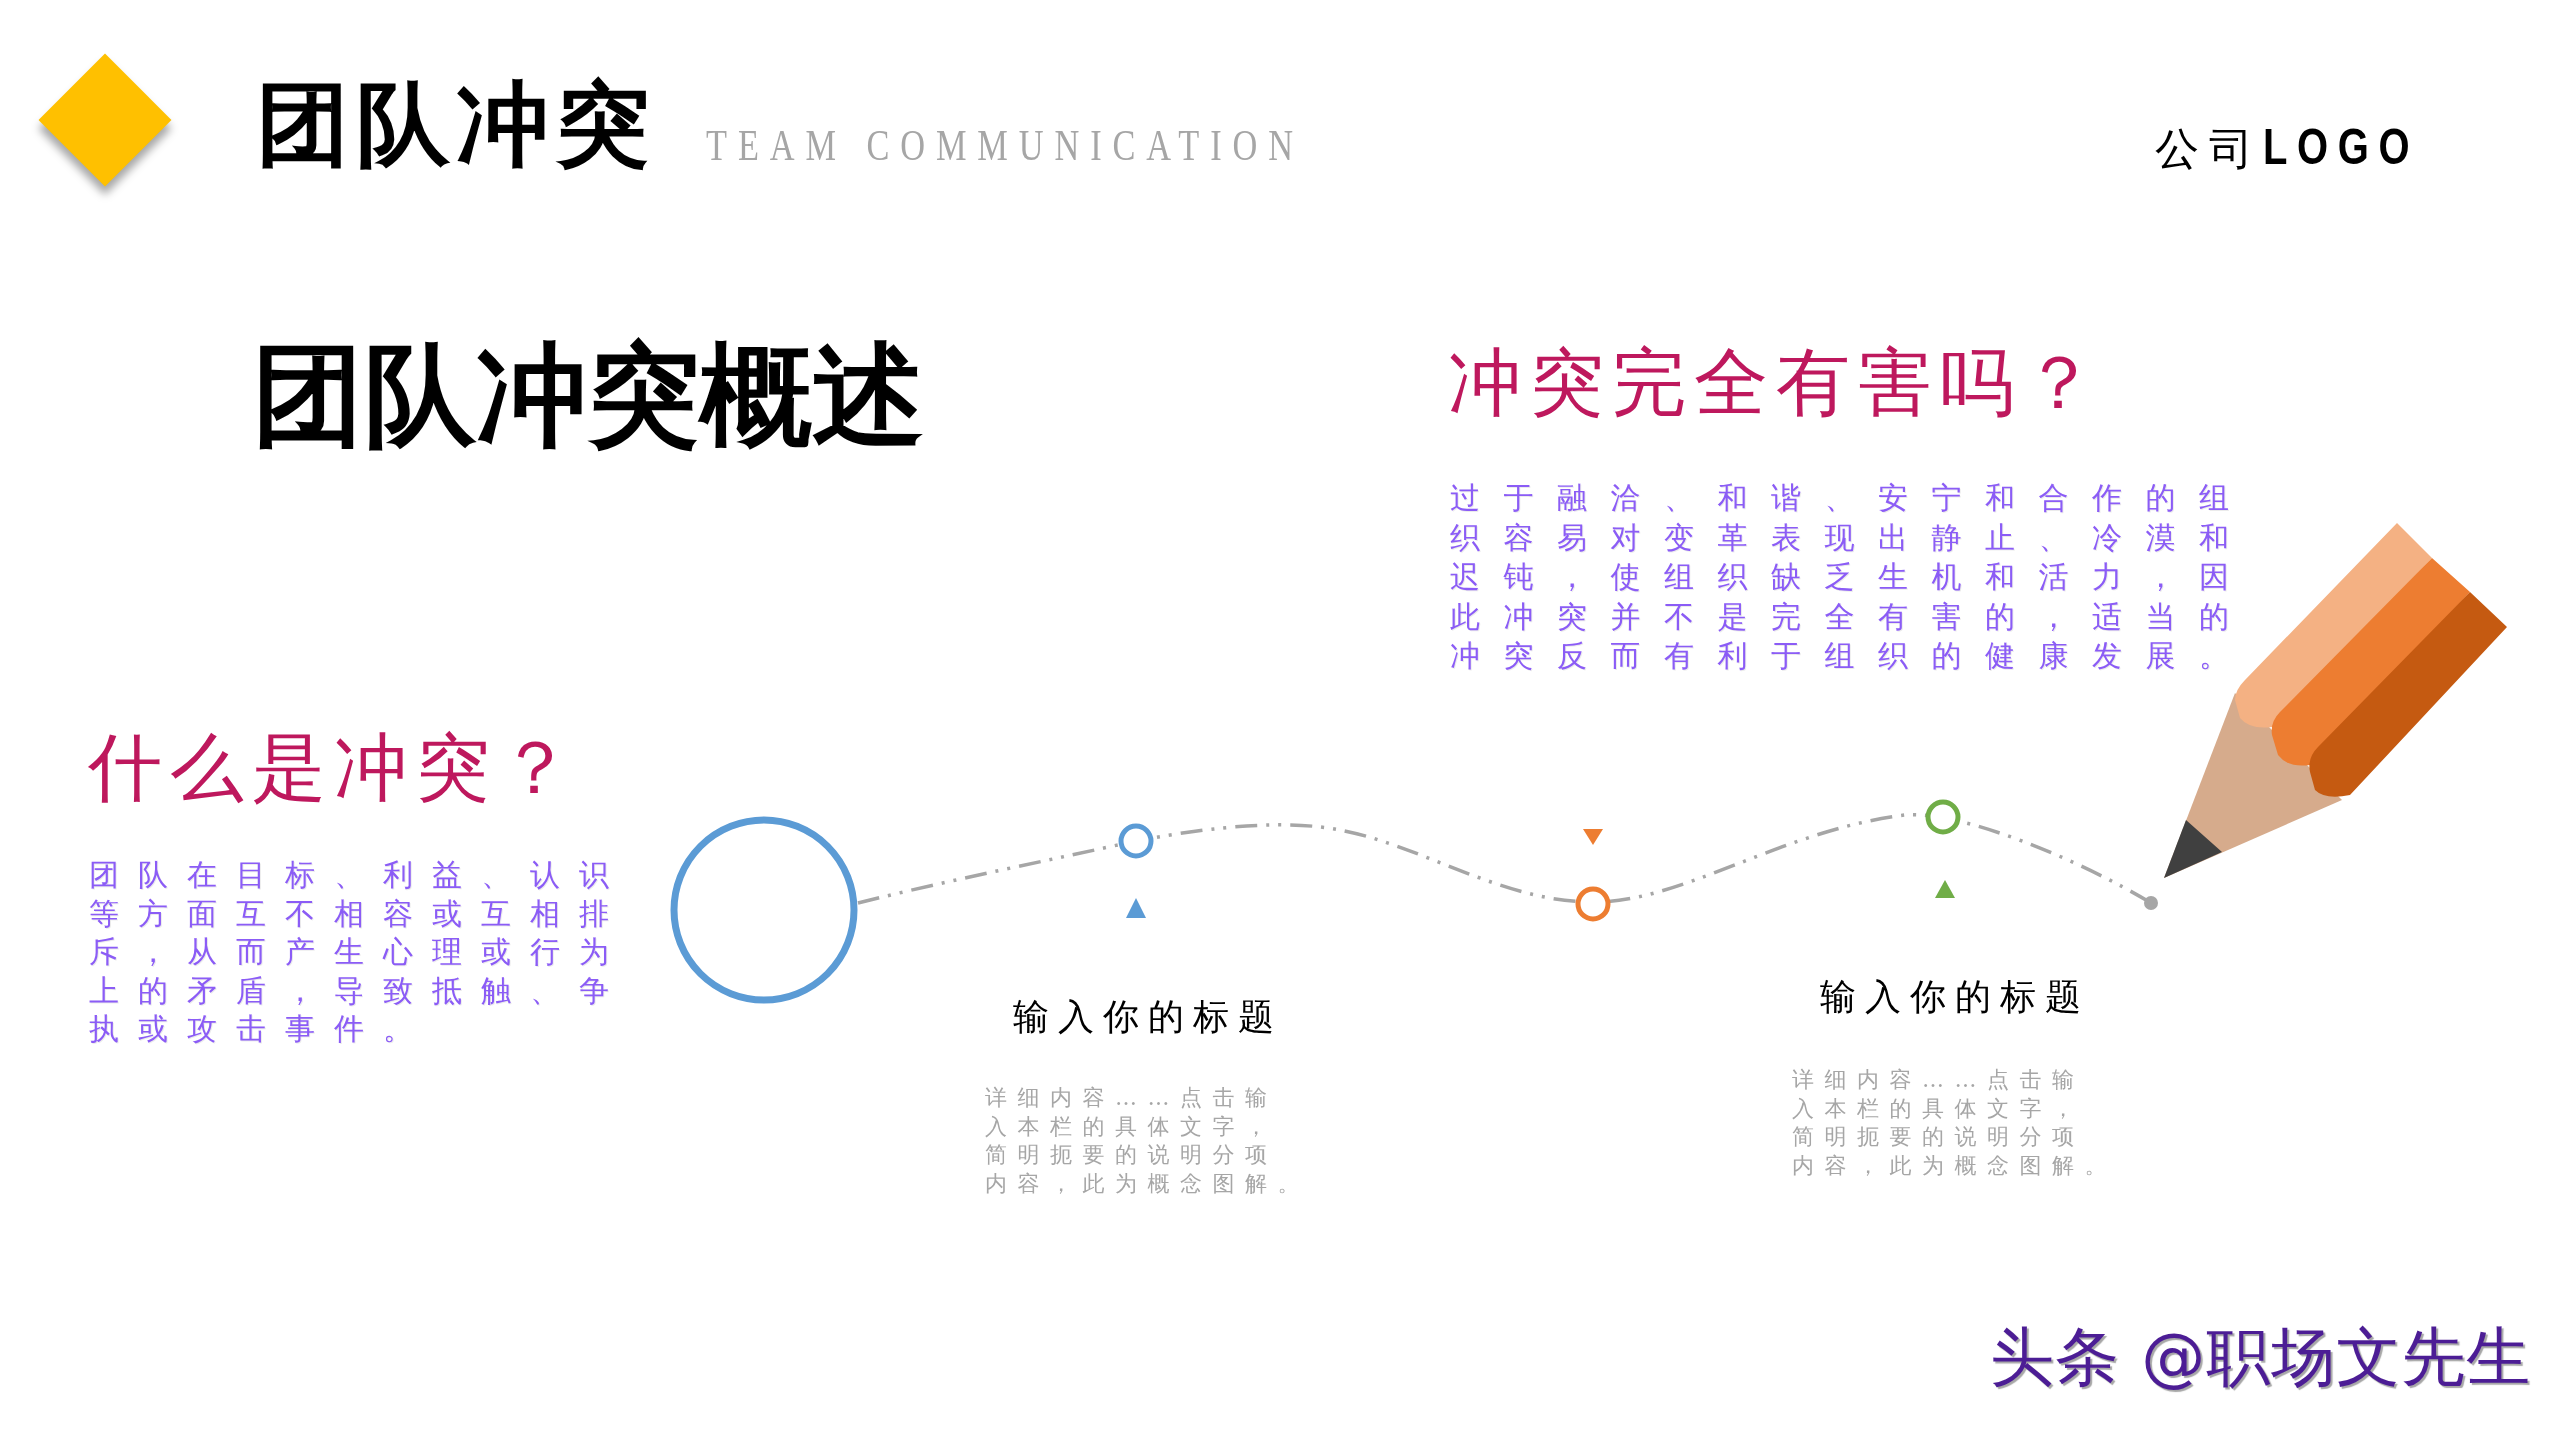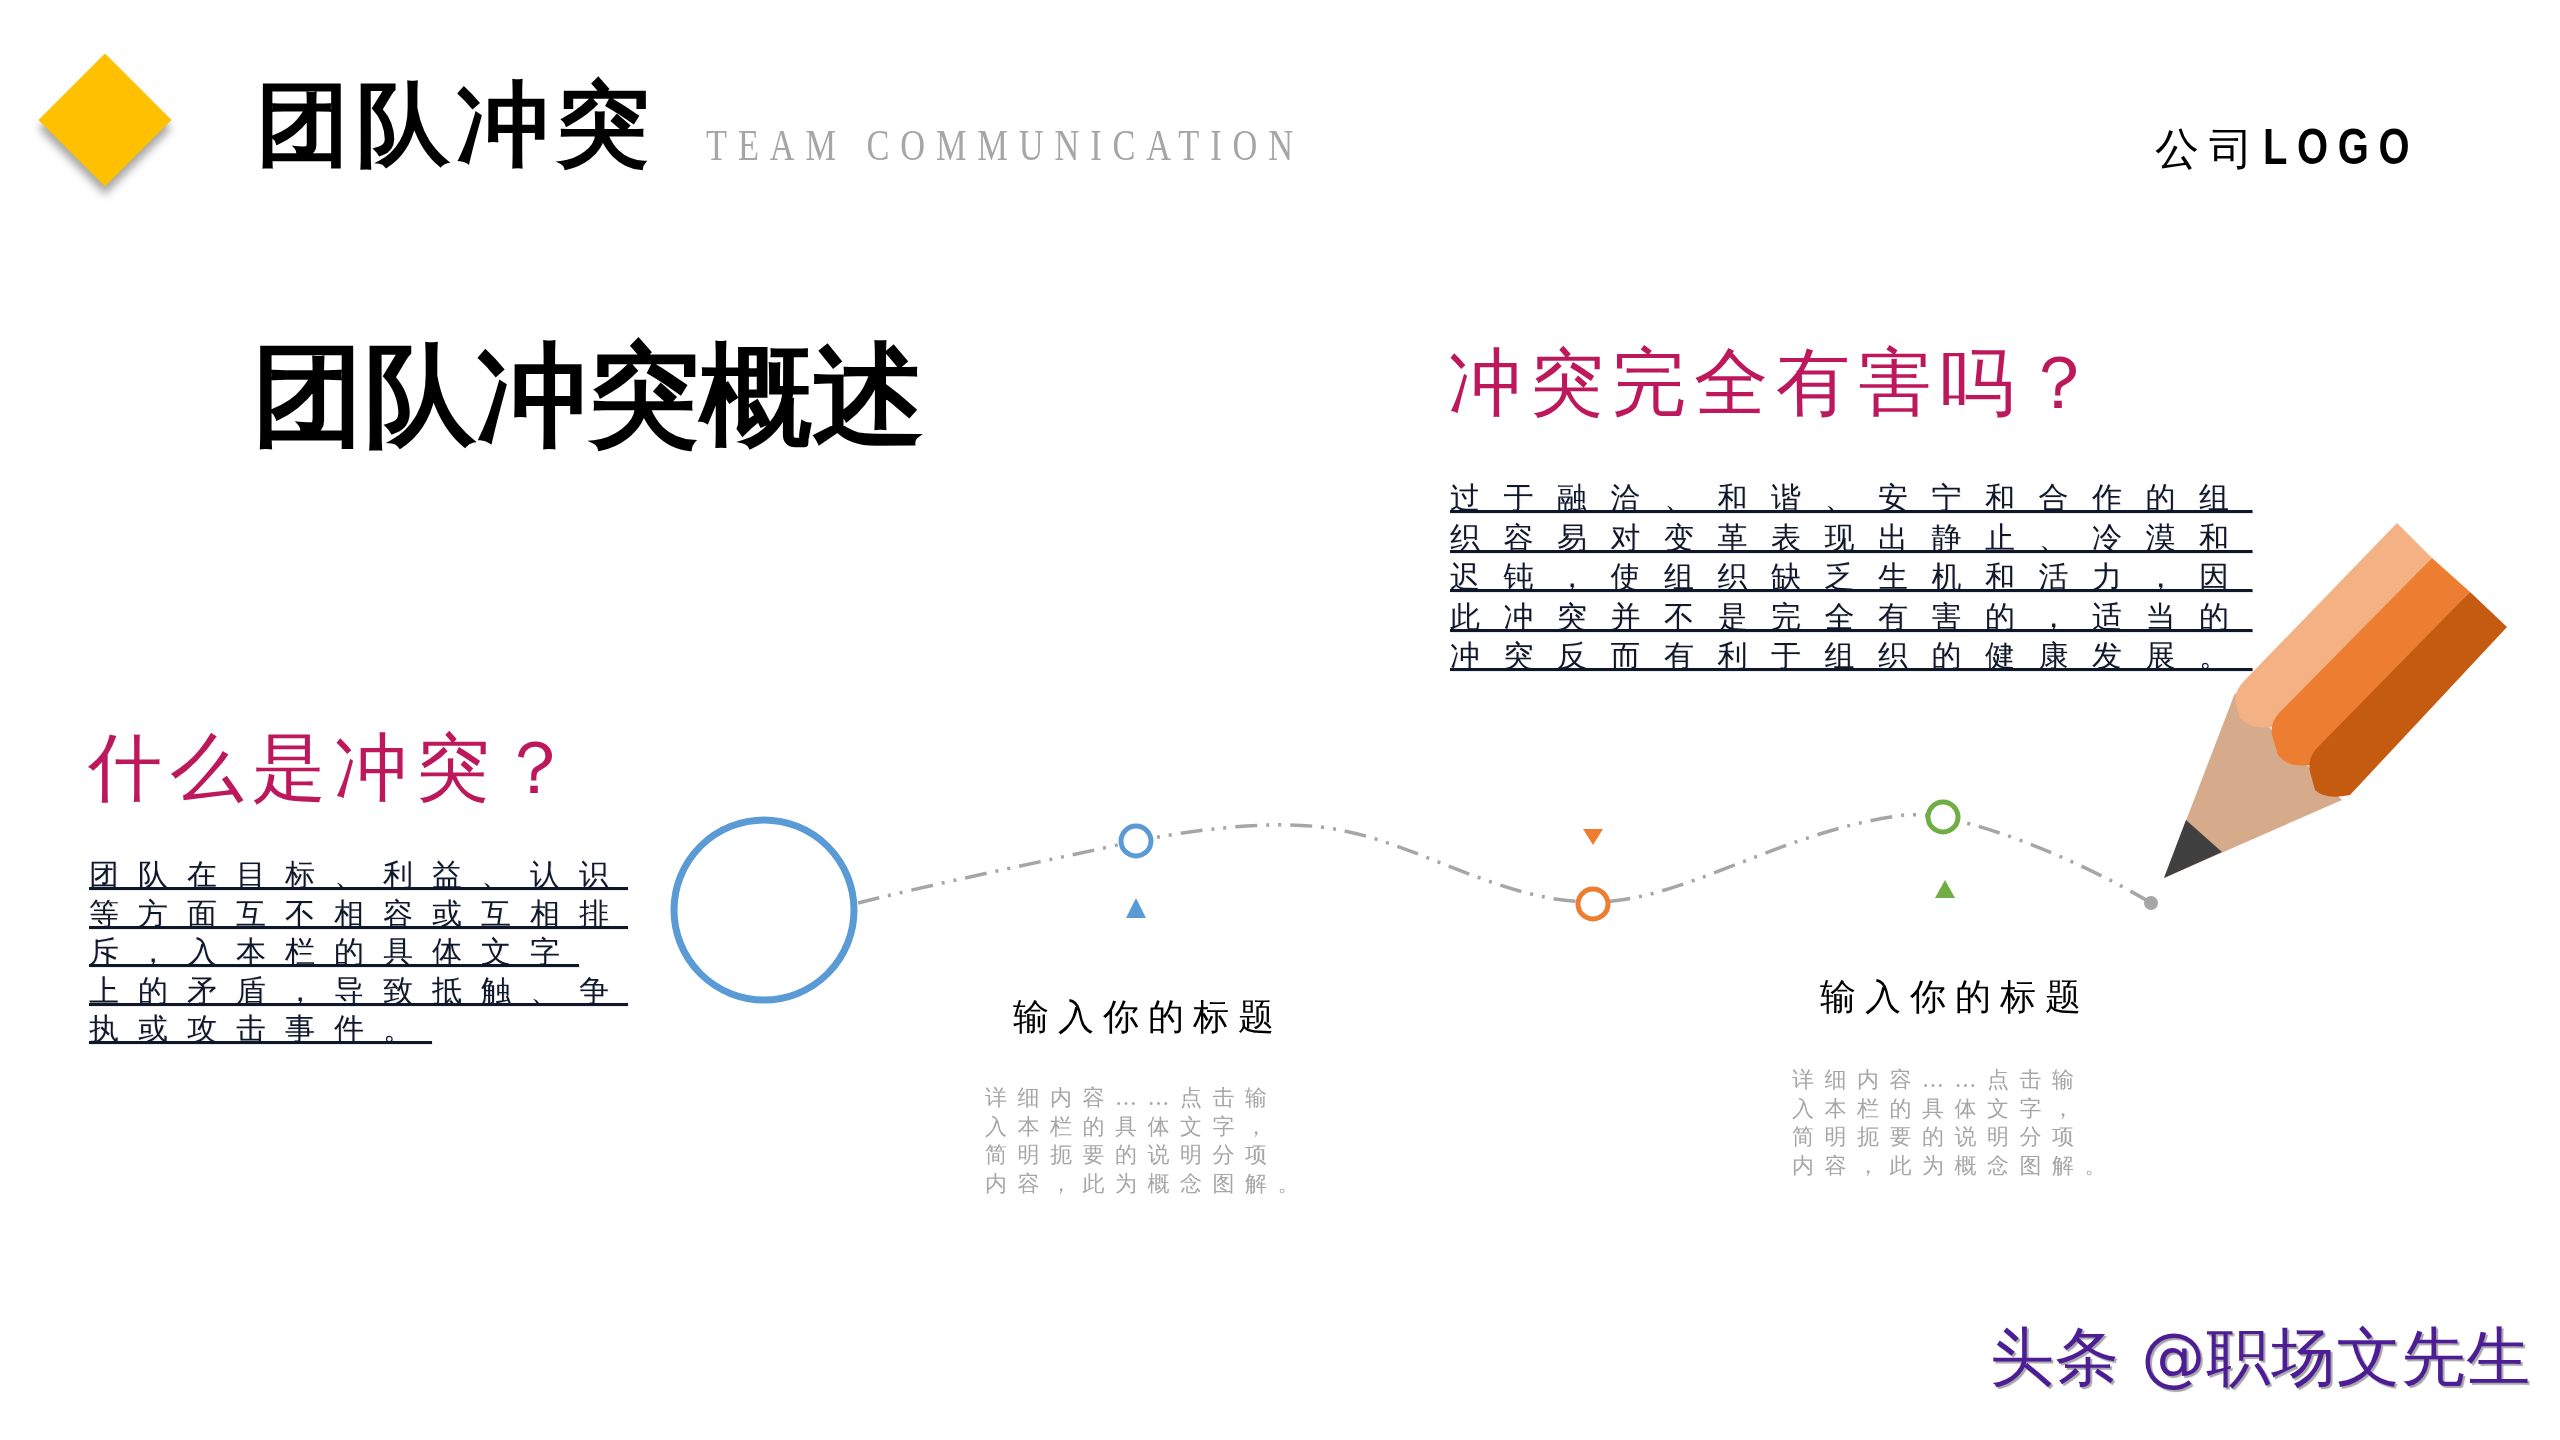--- a/index.html
+++ b/index.html
@@ -35,22 +35,22 @@
     left:252px; top:330px; font-size:112px; font-weight:bold; color:#000;
     line-height:130px; white-space:nowrap; font-family:"DejaVu Sans",sans-serif;
   }
   .q-title {
     font-family:"DejaVu Serif","Liberation Serif",serif; color:#be185d;
     font-size:74px; line-height:90px; white-space:nowrap; letter-spacing:8px;
   }
   .q1 { left:1448px; top:337px; }
   .q2 { left:88px; top:722px; }
   .para {
-    font-family:"DejaVu Serif","Liberation Serif",serif; color:#0f172a;
-    white-space:pre; text-shadow:1px 1px 0 rgba(0,0,0,0.08);text-decoration:underline;
+    font-family:"DejaVu Serif","Liberation Serif",serif; color:#8b5cf6;
+    white-space:pre; text-shadow:1px 1px 0 rgba(0,0,0,0.08);
   }
   .para1 { left:1450px; top:478px; font-size:30px; line-height:39.5px; letter-spacing:23.5px; }
   .para2 { left:89px; top:856px; font-size:30px; line-height:38.5px; letter-spacing:19px; }
   .item-title {
     font-family:"DejaVu Serif","Liberation Serif",serif; color:#000;
     font-size:36px; line-height:44px; letter-spacing:9px; white-space:nowrap;margin-left:28px;
   }
   .t1 { left:985px; top:995px; }
   .t2 { left:1792px; top:975px; }
   .item-desc {
@@ -75,21 +75,21 @@
 <div class="abs logo">
   <span class="cn">公司</span><span class="en">LOGO</span>
 </div>
 
 <div class="abs main-title">团队冲突概述</div>
 
 <div class="abs q-title q1">冲突完全有害吗？</div>
 <div class="abs para para1"><div>过于融洽、和谐、安宁和合作的组</div><div>织容易对变革表现出静止、冷漠和</div><div>迟钝，使组织缺乏生机和活力，因</div><div>此冲突并不是完全有害的，适当的</div><div>冲突反而有利于组织的健康发展。</div></div>
 
 <div class="abs q-title q2">什么是冲突？</div>
-<div class="abs para para2"><div>团队在目标、利益、认识</div><div>等方面互不相容或互相排</div><div>斥，入本栏的具体文字</div><div>上的矛盾，导致抵触、争</div><div>执或攻击事件。</div></div>
+<div class="abs para para2"><div>团队在目标、利益、认识</div><div>等方面互不相容或互相排</div><div>斥，从而产生心理或行为</div><div>上的矛盾，导致抵触、争</div><div>执或攻击事件。</div></div>
 
 <svg class="overlay" width="2560" height="1440" viewBox="0 0 2560 1440">
   <path d="M 858 903 C 950 880, 1050 860, 1136 841 C 1220 825, 1290 820, 1340 830 C 1420 845, 1500 900, 1588 902 C 1680 905, 1780 830, 1905 815 C 1960 810, 2080 860, 2151 903" fill="none" stroke="#A6A6A6" stroke-width="3.5" stroke-dasharray="22 9 3 9 3 9"></path>
   <circle cx="764" cy="910" r="90" fill="#FFFFFF" stroke="#5B9BD5" stroke-width="7"></circle>
   <circle cx="1136" cy="841" r="15" fill="#FFFFFF" stroke="#5B9BD5" stroke-width="5"></circle>
   <polygon points="1136,898 1126,918 1146,918" fill="#5B9BD5"></polygon>
   <circle cx="1593" cy="904" r="15" fill="#FFFFFF" stroke="#ED7D31" stroke-width="5"></circle>
   <polygon points="1583,829 1603,829 1593,845" fill="#ED7D31"></polygon>
   <circle cx="1943" cy="817" r="15" fill="#FFFFFF" stroke="#70AD47" stroke-width="5"></circle>
   <polygon points="1945,880 1935,898 1955,898" fill="#70AD47"></polygon>

